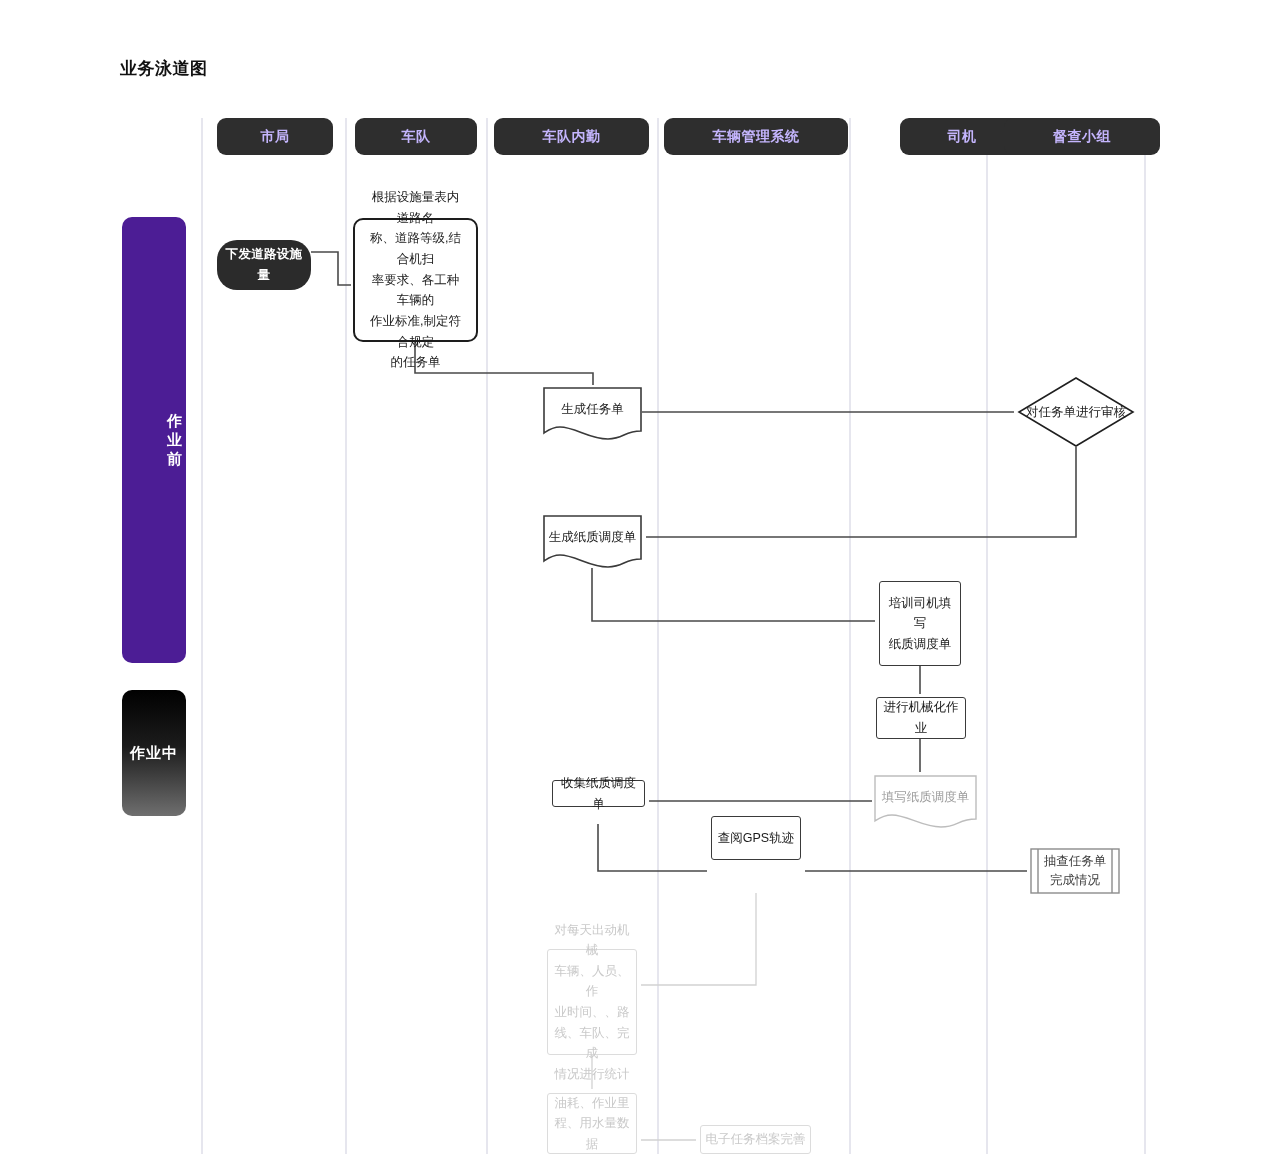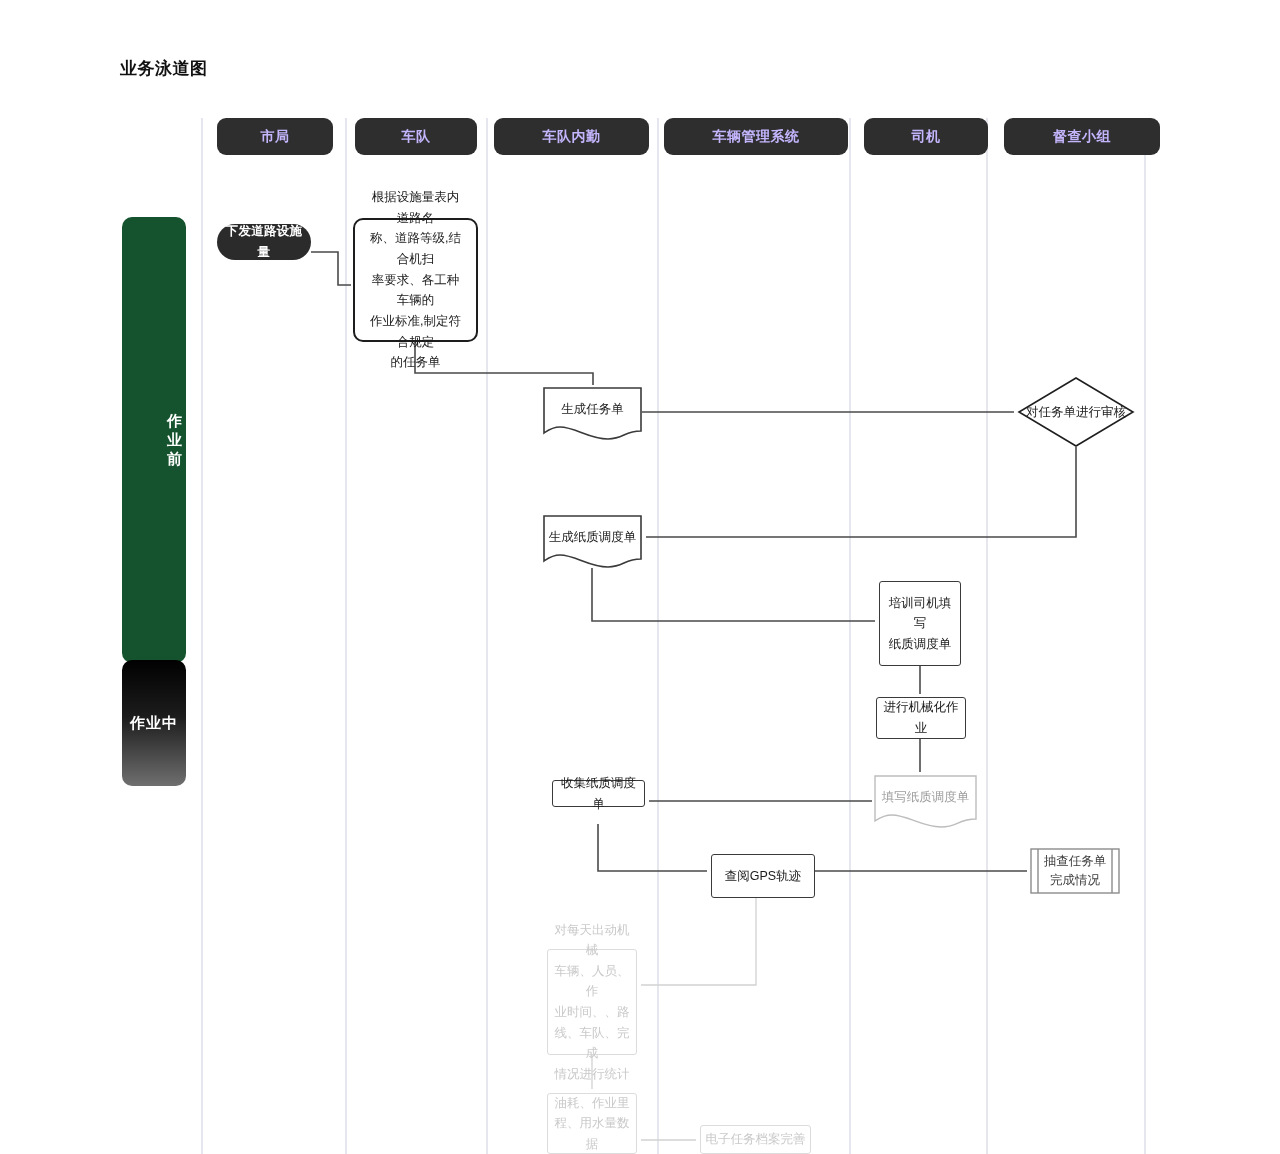--- a/index.html
+++ b/index.html
@@ -64,25 +64,25 @@
     font-weight: bold;
     display: flex;
     align-items: center;
     justify-content: center;
     letter-spacing: 1px;
     box-sizing: border-box;
   }
   .phase-before {
     top: 217px;
     height: 446px;
-    background: #14532d;
+    background: #4c1d95;
     padding-left: 45px;
   }
   .phase-during {
-    top: 660px;
+    top: 690px;
     height: 126px;
     background: linear-gradient(to bottom, #010101 0%, #1c1c1c 45%, #6f6f6f 100%);
   }
   .phase-after {
     top: 842px;
     height: 312px;
     background: linear-gradient(to bottom, #636363 0%, #8d8d8d 40%, #b9b9b9 75%, #d8d8d8 100%);
   }
   
   .node {
@@ -175,21 +175,21 @@
   <div class="lane-divider" style="left:486px"></div>
   <div class="lane-divider" style="left:657px"></div>
   <div class="lane-divider" style="left:849px"></div>
   <div class="lane-divider" style="left:986px"></div>
   <div class="lane-divider" style="left:1144px"></div>
 
   <div class="lane-header" style="left:217px;width:116px">市局</div>
   <div class="lane-header" style="left:355px;width:122px">车队</div>
   <div class="lane-header" style="left:494px;width:155px">车队内勤</div>
   <div class="lane-header" style="left:664px;width:184px">车辆管理系统</div>
-  <div class="lane-header" style="left:864px;width:124px">司机</div>
+  <div class="lane-header" style="left:900px;width:124px">司机</div>
   <div class="lane-header" style="left:1004px;width:156px">督查小组</div>
 
   <div class="phase-band phase-before">作业前</div>
   <div class="phase-band phase-during">作业中</div>
 
   <svg id="connectors">
     <defs>
       <marker id="arw" markerWidth="9" markerHeight="9" refX="7.5" refY="3.2" orient="auto">
         <path d="M0,0 L8,3.2 L0,6.4 z" fill="#4a4a4a"></path>
       </marker>
@@ -207,21 +207,21 @@
         <polyline points="920,739 920,772" stroke="#4a4a4a" stroke-width="1.6" fill="none" marker-end="url(#arw)"></polyline>
         <polyline points="872,801 649,801" stroke="#4a4a4a" stroke-width="1.6" fill="none" marker-end="url(#arw)"></polyline>
         <polyline points="598,824 598,871 707,871" stroke="#4a4a4a" stroke-width="1.6" fill="none" marker-end="url(#arw)"></polyline>
         <polyline points="1027,871 805,871" stroke="#4a4a4a" stroke-width="1.6" fill="none" marker-end="url(#arw)"></polyline>
         <polyline points="756,893 756,985 641,985" stroke="#d2d2d2" stroke-width="1.3" fill="none" marker-end="url(#arwf)"></polyline>
         <polyline points="592,1047 592,1089" stroke="#d2d2d2" stroke-width="1.3" fill="none" marker-end="url(#arwf)"></polyline>
         <polyline points="641,1140 696,1140" stroke="#d2d2d2" stroke-width="1.3" fill="none" marker-end="url(#arwf)"></polyline>
       </g>
   </svg>
 
-  <div class="node node-start" style="left:217px;top:224px;width:94px;height:36px">
+  <div class="node node-start" style="left:217px;top:240px;width:94px;height:50px">
     <span class="node-label">下发道路设施量</span>
   </div>
 
   <div class="node node-process-round" style="left:353px;top:218px;width:125px;height:124px">
     <span class="node-label">根据设施量表内道路名
 称、道路等级,结合机扫
 率要求、各工种车辆的
 作业标准,制定符合规定
 的任务单</span>
   </div>
@@ -260,21 +260,21 @@
     <svg viewBox="0 0 103 53" preserveAspectRatio="none">
       <path d="M1,1 L102,1 L102,44 C84,44 84,52 67,52 C48,52 33,40 18,40 C9,40 4,44 1,46 Z" fill="#ffffff" stroke="#bdbdbd" stroke-width="1.4"></path>
     </svg>
     <span class="node-label" style="margin-top:-8px;color:#9d9d9d">填写纸质调度单</span>
   </div>
 
   <div class="node node-process" style="left:552px;top:780px;width:93px;height:27px">
     <span class="node-label">收集纸质调度单</span>
   </div>
 
-  <div class="node node-process" style="left:711px;top:854px;width:104px;height:44px">
+  <div class="node node-process" style="left:711px;top:816px;width:90px;height:44px">
     <span class="node-label">查阅GPS轨迹</span>
   </div>
 
   <div class="node node-pre" style="left:1030px;top:848px;width:90px;height:46px">
     <svg viewBox="0 0 90 46" preserveAspectRatio="none">
       <rect x="1" y="1" width="88" height="44" fill="#ffffff" stroke="#8c8c8c" stroke-width="1.4"></rect>
       <line x1="8" y1="1" x2="8" y2="45" stroke="#8c8c8c" stroke-width="1.4"></line>
       <line x1="82" y1="1" x2="82" y2="45" stroke="#8c8c8c" stroke-width="1.4"></line>
     </svg>
     <span class="node-label" style="color:#3d3d3d;line-height:1.5">抽查任务单

